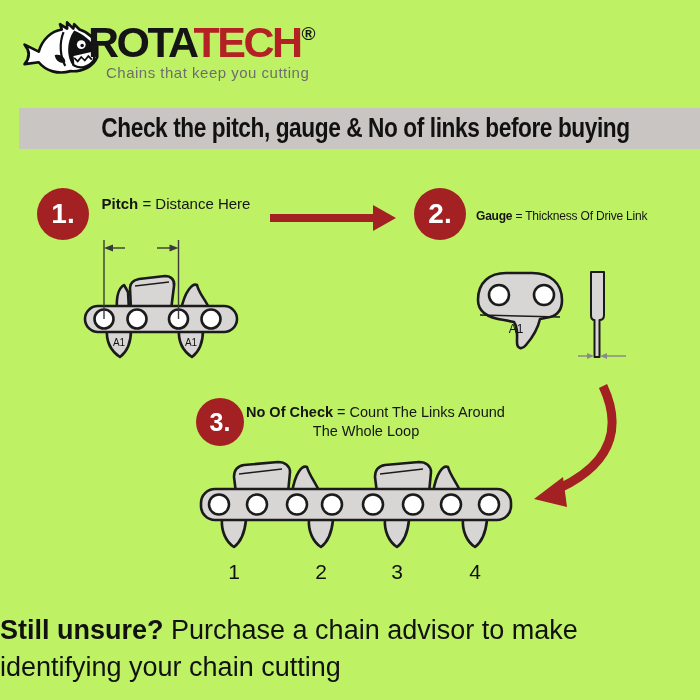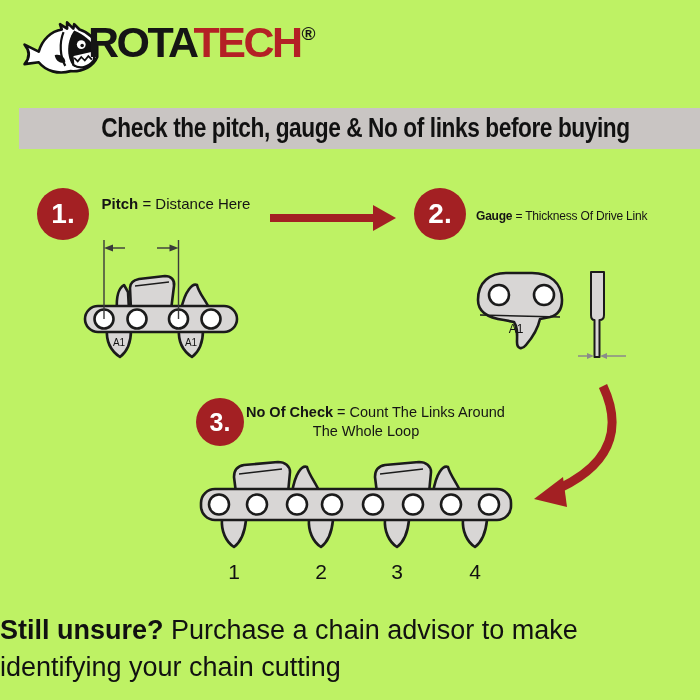--- a/index.html
+++ b/index.html
@@ -67,20 +67,21 @@
                C12,45 12,37 6,30 Z" fill="#fff" stroke="#111" stroke-width="3" stroke-linejoin="round"></path>
       <path d="M62,14 C72,18 82,26 85,33 L84,44 C80,52 70,57 62,55 C54,48 52,28 62,14 Z" fill="#111"></path>
       <circle cx="70" cy="30" r="5" fill="#fff"></circle>
       <circle cx="71" cy="31" r="2" fill="#111"></circle>
       <path d="M60,42 L86,36 L84,48 C78,56 68,58 61,53 Z" fill="#fff" stroke="#111" stroke-width="2.5" stroke-linejoin="round"></path>
       <path d="M62,45 l4,4 l4,-5 l4,4 l4,-5 l4,4" fill="none" stroke="#111" stroke-width="2"></path>
       <path d="M50,16 C45,28 46,44 52,54" fill="none" stroke="#111" stroke-width="2.5"></path>
       <path d="M40,42 C46,40 52,44 52,50 C46,52 41,48 40,42 Z" fill="#111"></path>
     </svg>
     <div class="abs brand" style="left:70px;top:5px;"><span>ROTA</span><span class="red">TECH</span><span class="reg">®</span></div>
+    <div class="abs tagline" style="left:88px;top:48px;">Chains that keep you cutting</div>
   </div>
 
   <div class="abs banner" style="left:19px;top:108px;width:694px;height:41px;">
     <span>Check the pitch, gauge &amp; No of links before buying</span>
   </div>
 
   <div class="abs badge b1" style="left:37px;top:188px;">
     <span>1.</span>
   </div>
   <div class="abs steptext" style="left:92px;top:194px;width:168px;">

